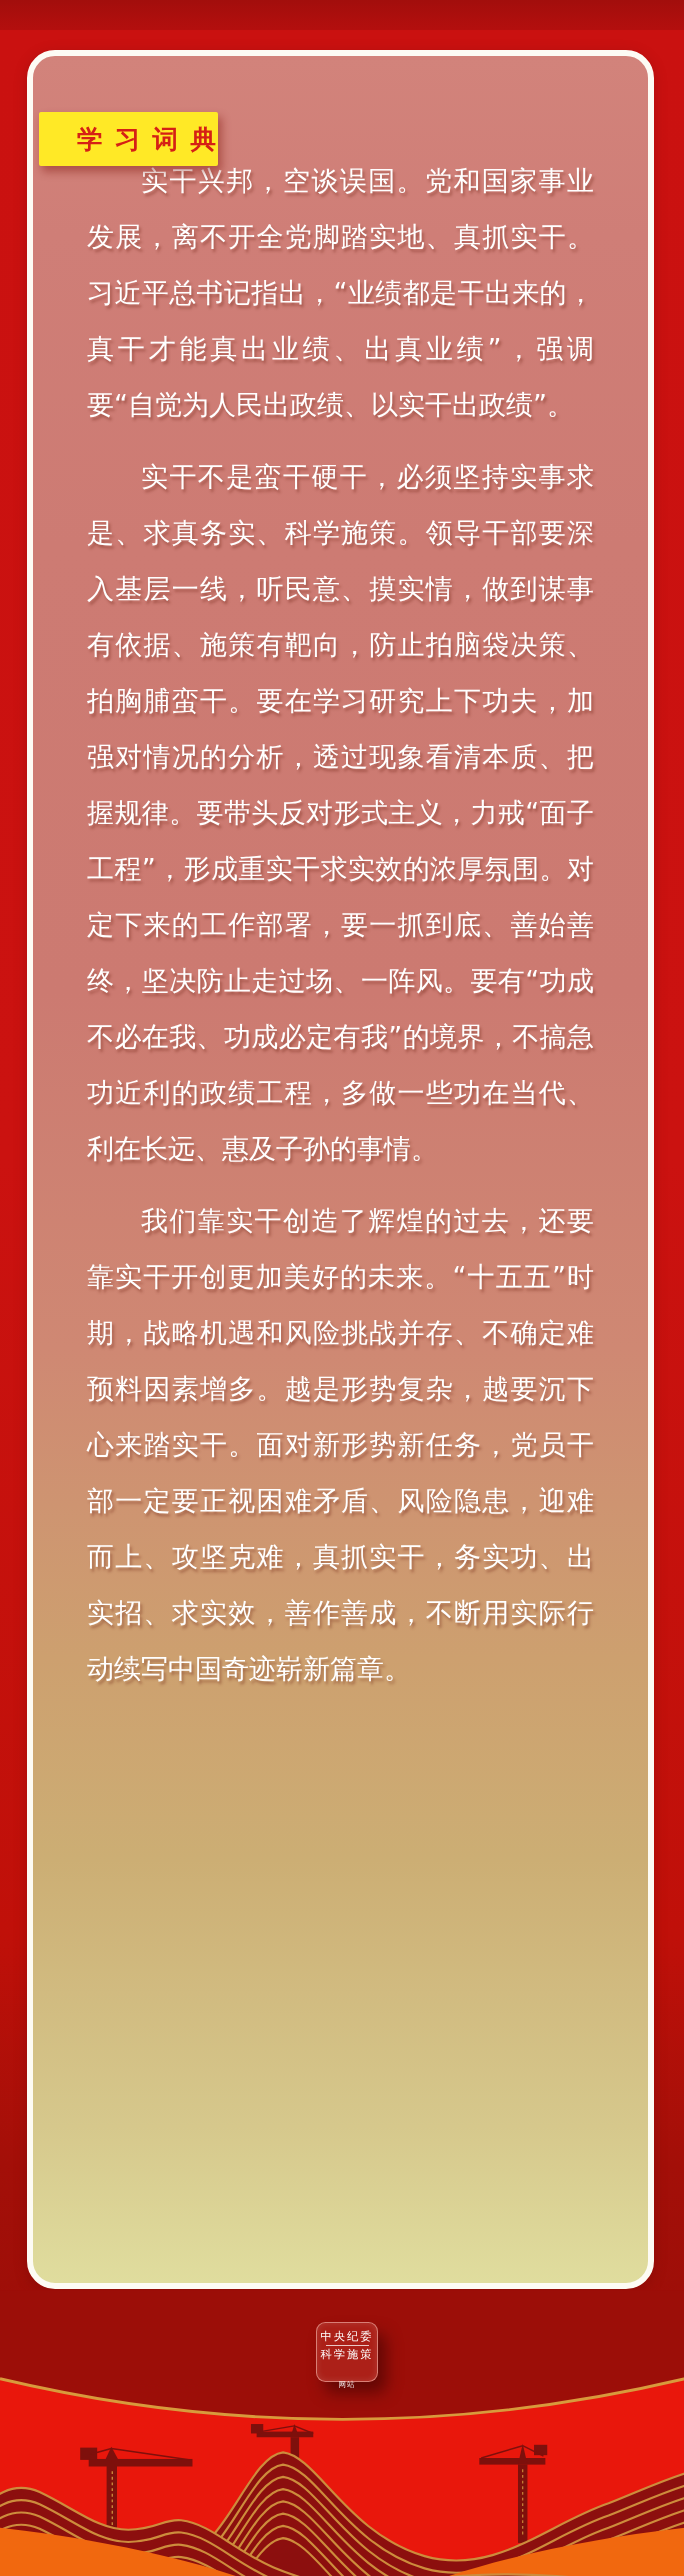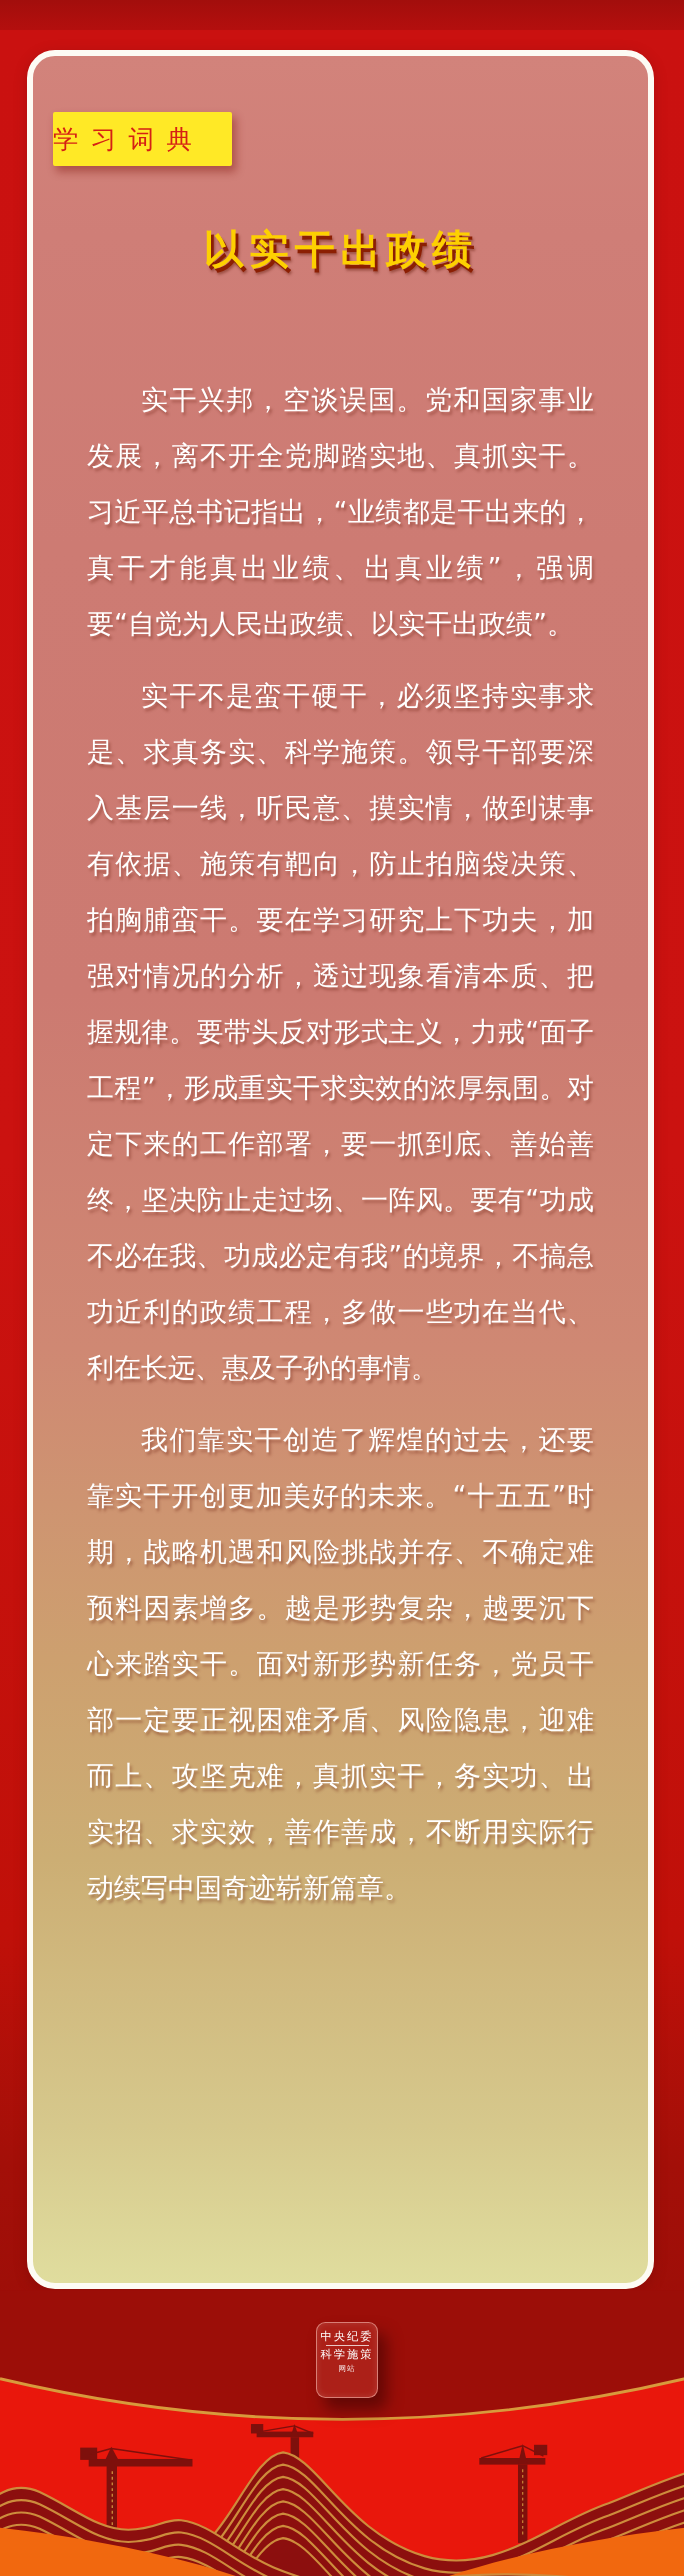--- a/index.html
+++ b/index.html
@@ -14,28 +14,29 @@
   
   .card{
     position:absolute;left:27px;top:50px;
     width:615px;height:2227px;
     border:6.6px solid #fdfbf4;
     border-radius:28px;
     background:linear-gradient(180deg,#d2837b 0%,#cf7e77 8%,#cd7b73 22%,#cc7a71 42%,#cf8873 58%,#cda06f 72%,#ccae74 81%,#d6c88c 93%,#e0dd9e 100%);
     box-shadow:0 3.8px 13.2px rgba(90,5,5,.25);
   }
   .study-badge{
-    position:absolute;left:20px;top:56px;
+    position:absolute;left:6px;top:56px;
     width:179px;height:54px;
     background:#ffe926;
     color:#d52015;
     font-family:"DejaVu Serif","Liberation Serif",serif;
-    font-weight:normal;
+    font-weight:bold;
     font-size:25.5px;line-height:54px;
     letter-spacing:12.3px;
+    padding-left:38px;
     box-sizing:border-box;
     box-shadow:3.8px 5.7px 8.5px rgba(130,25,15,.45);
     border-radius:1.9px;
     white-space:nowrap;
   }
   .article-title{
     margin:0;
     padding-top:166px;
     text-align:center;
     font-family:"DejaVu Serif","Liberation Serif",serif;
@@ -51,43 +52,42 @@
     font-size:27px;line-height:56px;
     text-align:justify;
     text-shadow:1.9px 2.8px 2.8px rgba(110,35,20,.45);
   }
   .article-body p{margin:16px;text-indent:2em;}
   
   .footer{position:absolute;left:0;top:2290px;width:685px;height:286px;}
   .footer svg{position:absolute;left:0;top:0;}
   .logo-badge{
     position:absolute;left:316px;top:32px;
-    width:62px;height:76px;
+    width:62px;height:60px;
     box-sizing:border-box;
     background:rgba(255,130,110,0.16);
     border:0.9px solid rgba(255,205,195,0.55);
     border-radius:9.4px;
     box-shadow:8.5px 11.3px 15px rgba(45,0,0,.5), inset 0 0 7.5px rgba(255,255,255,.12);
     color:#ffffff;
     font-family:"DejaVu Serif","Liberation Serif",serif;
     text-align:center;
     padding-top:6.6px;
   }
   .logo-badge .ln{font-size:11.3px;line-height:14px;letter-spacing:1.9px;white-space:nowrap;}
   .logo-badge .divider{width:43px;height:0.9px;background:rgba(255,255,255,.75);margin:1.9px auto;}
-  .logo-badge .site{font-size:7.5px;line-height:11.3px;margin-top:1px;opacity:.9;letter-spacing:0.9px;}
+  .logo-badge .site{font-size:7.5px;line-height:11.3px;margin-top:17px;opacity:.9;letter-spacing:0.9px;}
 </style>
 </head>
 <body>
 
 <div class="top-strip"></div>
 
 <div class="card">
   <div class="study-badge">学习词典</div>
-  <h1 class="article-title">以实干出政绩</h1>
   <div class="article-body">
       <p>实干兴邦，空谈误国。党和国家事业发展，离不开全党脚踏实地、真抓实干。习近平总书记指出，“业绩都是干出来的，真干才能真出业绩、出真业绩”，强调要“自觉为人民出政绩、以实干出政绩”。</p>
       <p>实干不是蛮干硬干，必须坚持实事求是、求真务实、科学施策。领导干部要深入基层一线，听民意、摸实情，做到谋事有依据、施策有靶向，防止拍脑袋决策、拍胸脯蛮干。要在学习研究上下功夫，加强对情况的分析，透过现象看清本质、把握规律。要带头反对形式主义，力戒“面子工程”，形成重实干求实效的浓厚氛围。对定下来的工作部署，要一抓到底、善始善终，坚决防止走过场、一阵风。要有“功成不必在我、功成必定有我”的境界，不搞急功近利的政绩工程，多做一些功在当代、利在长远、惠及子孙的事情。</p>
       <p>我们靠实干创造了辉煌的过去，还要靠实干开创更加美好的未来。“十五五”时期，战略机遇和风险挑战并存、不确定难预料因素增多。越是形势复杂，越要沉下心来踏实干。面对新形势新任务，党员干部一定要正视困难矛盾、风险隐患，迎难而上、攻坚克难，真抓实干，务实功、出实招、求实效，善作善成，不断用实际行动续写中国奇迹崭新篇章。</p>
     </div>
 </div>
 
 <div class="footer">
   <svg width="685" height="286" viewBox="0 0 726 303">
     <defs>

